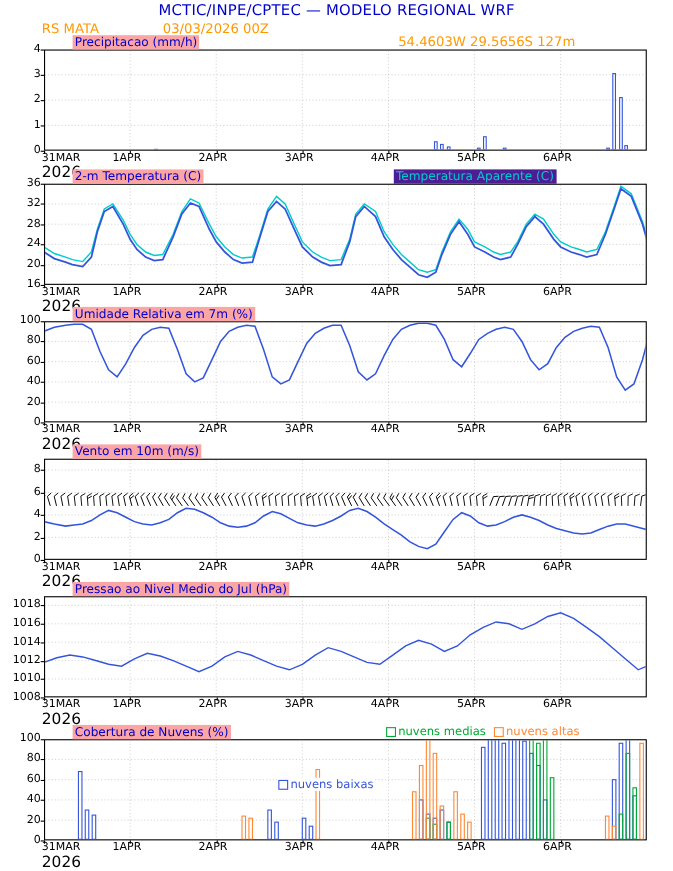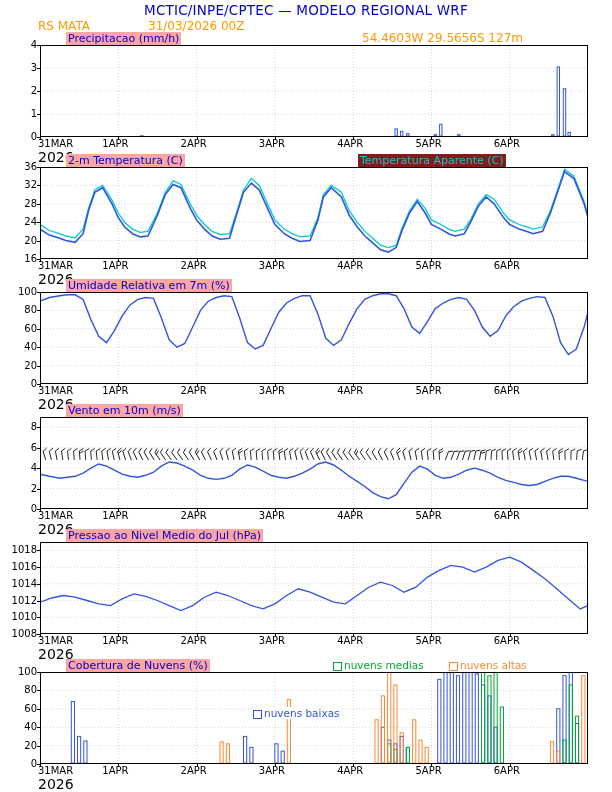--- a/index.html
+++ b/index.html
@@ -26,21 +26,21 @@
 
   .panel{position:absolute;}
   .plot{
     position:absolute;border:1px solid #000;box-sizing:border-box;background:#fff;
   }
   .ptitle{
     position:absolute;color:#0000cc;font-size:11px;white-space:nowrap;background:#fca5a5;
     padding:0 2px;
   }
   .ptitle2{
-    position:absolute;color:#00cccc;font-size:11px;white-space:nowrap;background:#7f1d1d;
+    position:absolute;color:#00cccc;font-size:11px;white-space:nowrap;background:#4c1d95;
     padding:0 2px;
     text-align:center;
   }
   .leg{position:absolute;font-size:10.5px;white-space:nowrap;background:#fff;padding:0 1px;}
   .leg .sw{display:inline-block;width:7px;height:7px;border:1px solid #000;margin-right:2px;vertical-align:middle;background:#fff;}
   .ytick{
     position:absolute;font-size:10px;color:#000;text-align:right;white-space:nowrap;
   }
   .xtick{
     position:absolute;font-size:10px;color:#000;white-space:nowrap;
@@ -48,21 +48,21 @@
   .xyear{
     position:absolute;font-size:14px;color:#000;white-space:nowrap;
   }
   svg{display:block;}
 </style>
 </head>
 <body>
 
 <div class="hdr-title">MCTIC/INPE/CPTEC — MODELO REGIONAL WRF</div>
 <div class="hdr-station">RS MATA</div>
-<div class="hdr-date">31/03/2026 00Z</div>
+<div class="hdr-date">03/03/2026 00Z</div>
 <div class="hdr-coords">54.4603W 29.5656S 127m</div>
 
 <div id="charts">
     <div class="panel" style="left: 0px; top: 0px; width: 612px; height: 0px;">
       <div class="plot" style="left: 40px; top: 45px; width: 548px; height: 92px;"></div>
       <div class="ptitle" style="left: 66px; top: 32px;">Precipitacao (mm/h)</div>
       <div class="ytick" style="left: 0px; width: 37px; top: 131px;">0</div>
       <div style="position: absolute; left: 37px; top: 137px; width: 3px; height: 1px; background: rgb(0, 0, 0);"></div>
       <div class="ytick" style="left: 0px; width: 37px; top: 108px;">1</div>
       <div style="position: absolute; left: 37px; top: 114px; width: 3px; height: 1px; background: rgb(0, 0, 0);"></div>
@@ -775,16 +775,16 @@
         <rect x="352.8" y="11.9" width="3.2" height="78.1" fill="none" stroke="#ff8833" stroke-width="1"></rect>
         <rect x="359.1" y="59.7" width="3.2" height="30.3" fill="none" stroke="#ff8833" stroke-width="1"></rect>
         <rect x="371.6" y="46.8" width="3.2" height="43.2" fill="none" stroke="#ff8833" stroke-width="1"></rect>
         <rect x="377.9" y="67.1" width="3.2" height="22.9" fill="none" stroke="#ff8833" stroke-width="1"></rect>
         <rect x="384.1" y="74.4" width="3.2" height="15.6" fill="none" stroke="#ff8833" stroke-width="1"></rect>
         <rect x="509.4" y="68.9" width="3.2" height="21.1" fill="none" stroke="#ff8833" stroke-width="1"></rect>
         <rect x="515.7" y="78.1" width="3.2" height="11.9" fill="none" stroke="#ff8833" stroke-width="1"></rect>
         <rect x="540.7" y="2.7" width="3.2" height="87.3" fill="none" stroke="#ff8833" stroke-width="1"></rect>
       </svg>
       <div class="leg" style="left: 252px; top: 659px; color: rgb(51, 85, 221); margin-top: 48px;"><span class="sw" style="border-color: rgb(51, 85, 221);"></span><span>nuvens baixas</span></div>
-      <div class="leg" style="left: 332px; top: 659px; color: rgb(0, 170, 51);"><span class="sw" style="border-color: rgb(0, 170, 51);"></span><span>nuvens medias</span></div>
+      <div class="leg" style="left: 350px; top: 659px; color: rgb(0, 170, 51);"><span class="sw" style="border-color: rgb(0, 170, 51);"></span><span>nuvens medias</span></div>
       <div class="leg" style="left: 448px; top: 659px; color: rgb(255, 136, 51);"><span class="sw" style="border-color: rgb(255, 136, 51);"></span><span>nuvens altas</span></div>
     </div>
   </div>
 
 </body></html>

